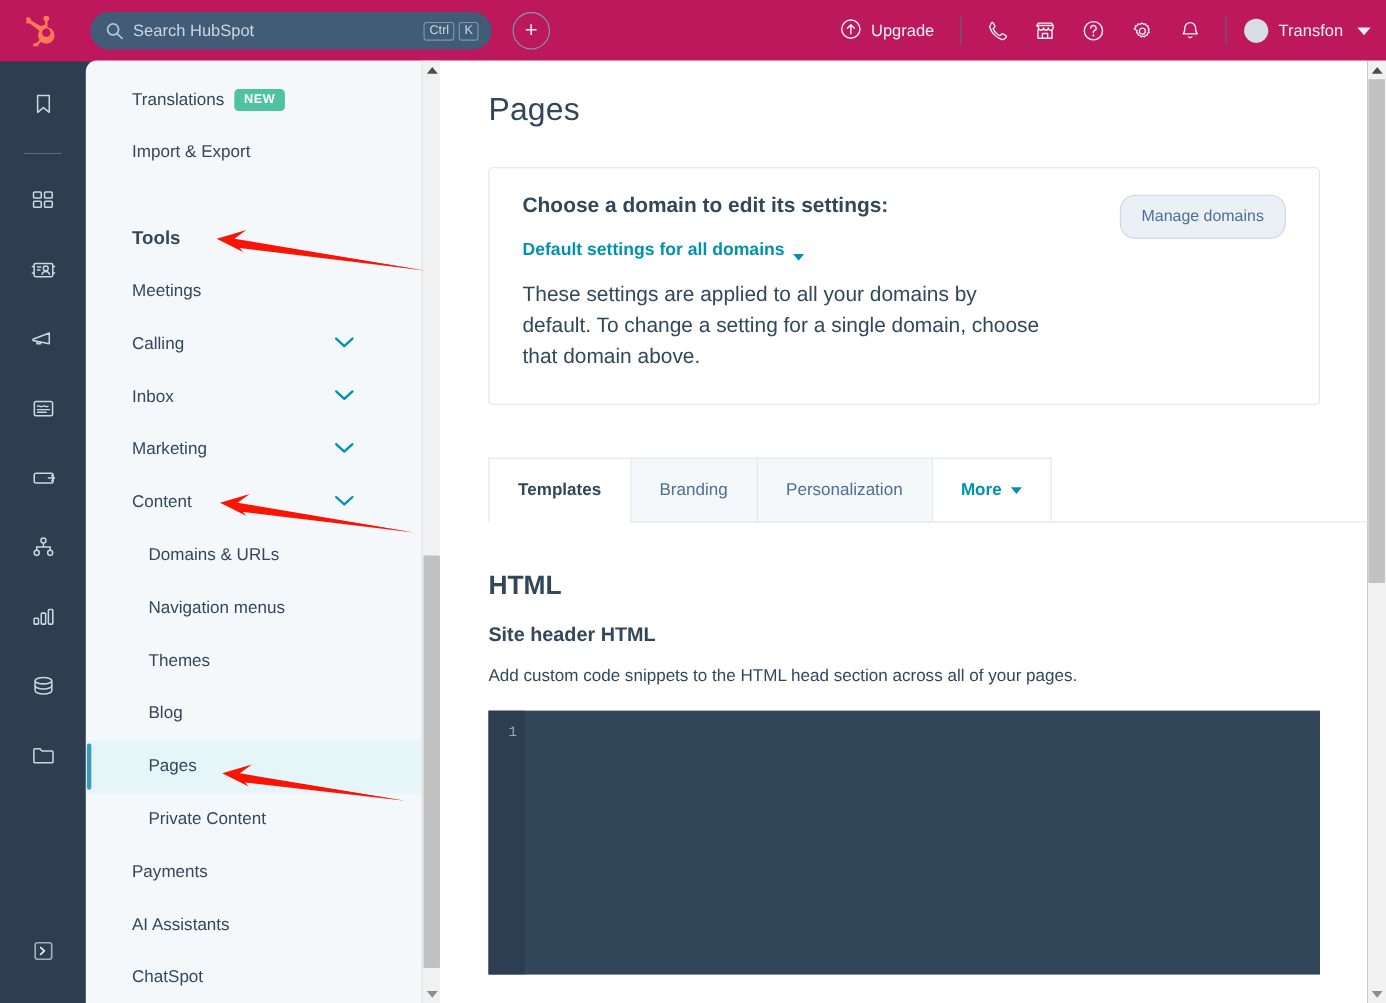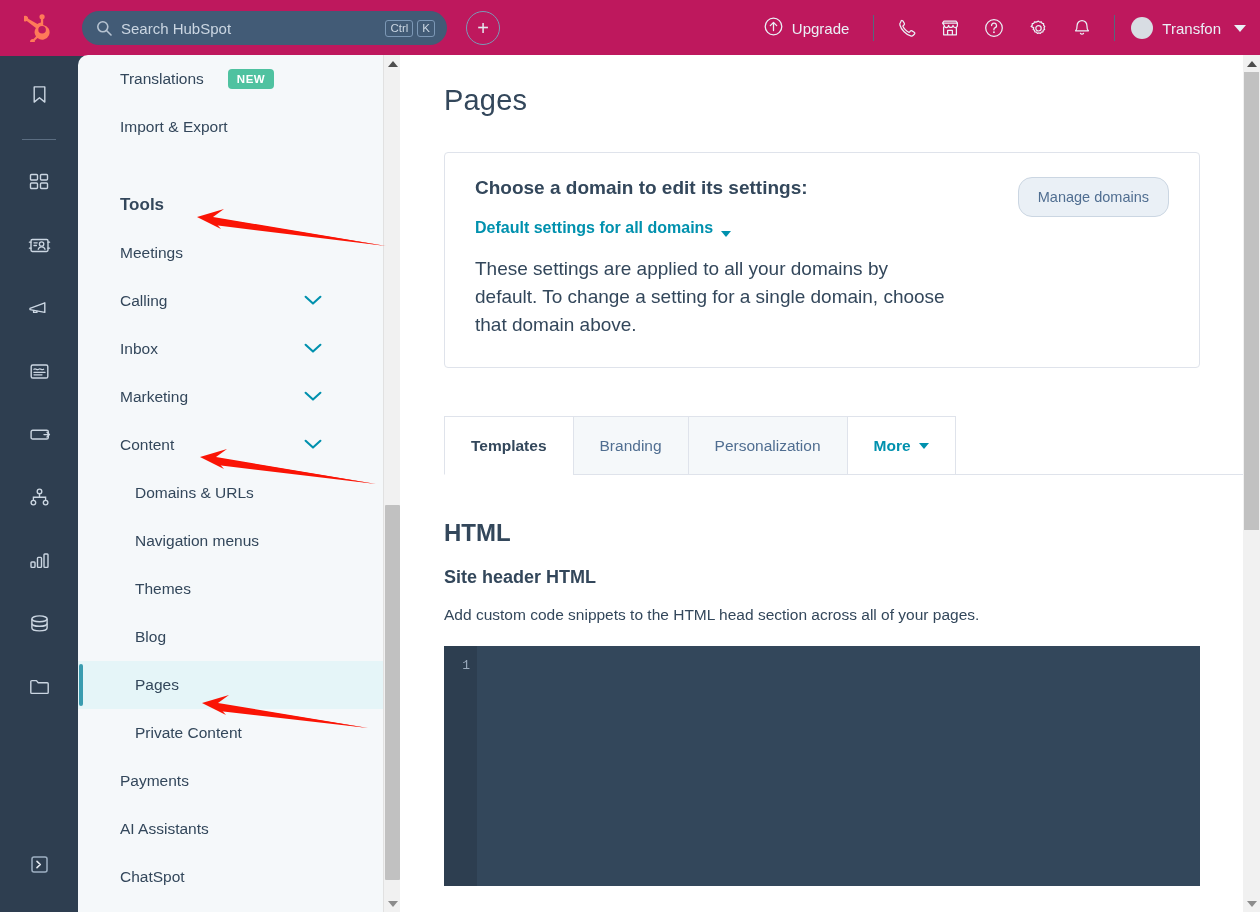--- a/index.html
+++ b/index.html
@@ -55,35 +55,35 @@
   }
   .rail-ico { width: 40px; height: 40px; display:flex; align-items:center; justify-content:center; margin-bottom: 23px; }
   .rail-div { width: 34px; height: 1px; background: #5b6d81; margin: 2px 0 22px 0; }
   .rail-bottom { position: absolute; left: 19px; bottom: 28px; width: 40px; height: 40px; display:flex; align-items:center; justify-content:center; }
 
   
   .settings-panel {
     position: absolute; left: 78px; top: 55px; width: 322px; height: 857px;
     background: #f5f8fa; border-top-left-radius: 10px; overflow: hidden;
   }
-  .menu-scroll { position: absolute; left: 0; top: 0; width: 322px; height: 611px; }
+  .menu-scroll { position: absolute; left: 0; top: 12px; width: 322px; height: 611px; }
   .mi {
     display: flex; align-items: center; height: 48px;
     padding-left: 42px; color: #33475b; font-size: 15.5px; position: relative;
   }
   .mi.sub { padding-left: 57px; }
   .mi-head {
     display: flex; align-items: center; height: 48px; padding-left: 42px;
     color: #33475b; font-size: 17px; font-weight: bold;
   }
   .mi .chev { position: absolute; right: 78px; }
   .mi.active { background: #e5f5f8; }
   .mi.active .bar { position: absolute; left: 1px; top: 3px; width: 4px; height: 42px; background: #3a9cb0; border-radius: 2px; }
   .badge-new {
-    margin-left: 24px; background: #4fc2a0; color: #fff; font-size: 11.5px;
+    margin-left: 9px; background: #4fc2a0; color: #fff; font-size: 11.5px;
     font-weight: bold; letter-spacing: .5px; border-radius: 4px; padding: 4px 9px;
   }
   .menu-spacer { height: 30px; }
 
   
   .sb-inner { position: absolute; right: 0; top: 0; width: 17px; height: 857px; background: #f1f1f1; border-left: 1px solid #e1e1e1; }
   .sb-arrow { width: 17px; height: 17px; display:flex; align-items:center; justify-content:center; }
   .tri-up { width:0;height:0;border-left:5px solid transparent;border-right:5px solid transparent;border-bottom:6px solid #4d4d4d; }
   .tri-dn { width:0;height:0;border-left:5px solid transparent;border-right:5px solid transparent;border-top:6px solid #8c8c8c; }
   .sb-inner .thumb { position: absolute; left: 1px; width: 15px; top: 450px; height: 375px; background: #c1c1c1; border-radius: 1px; }

